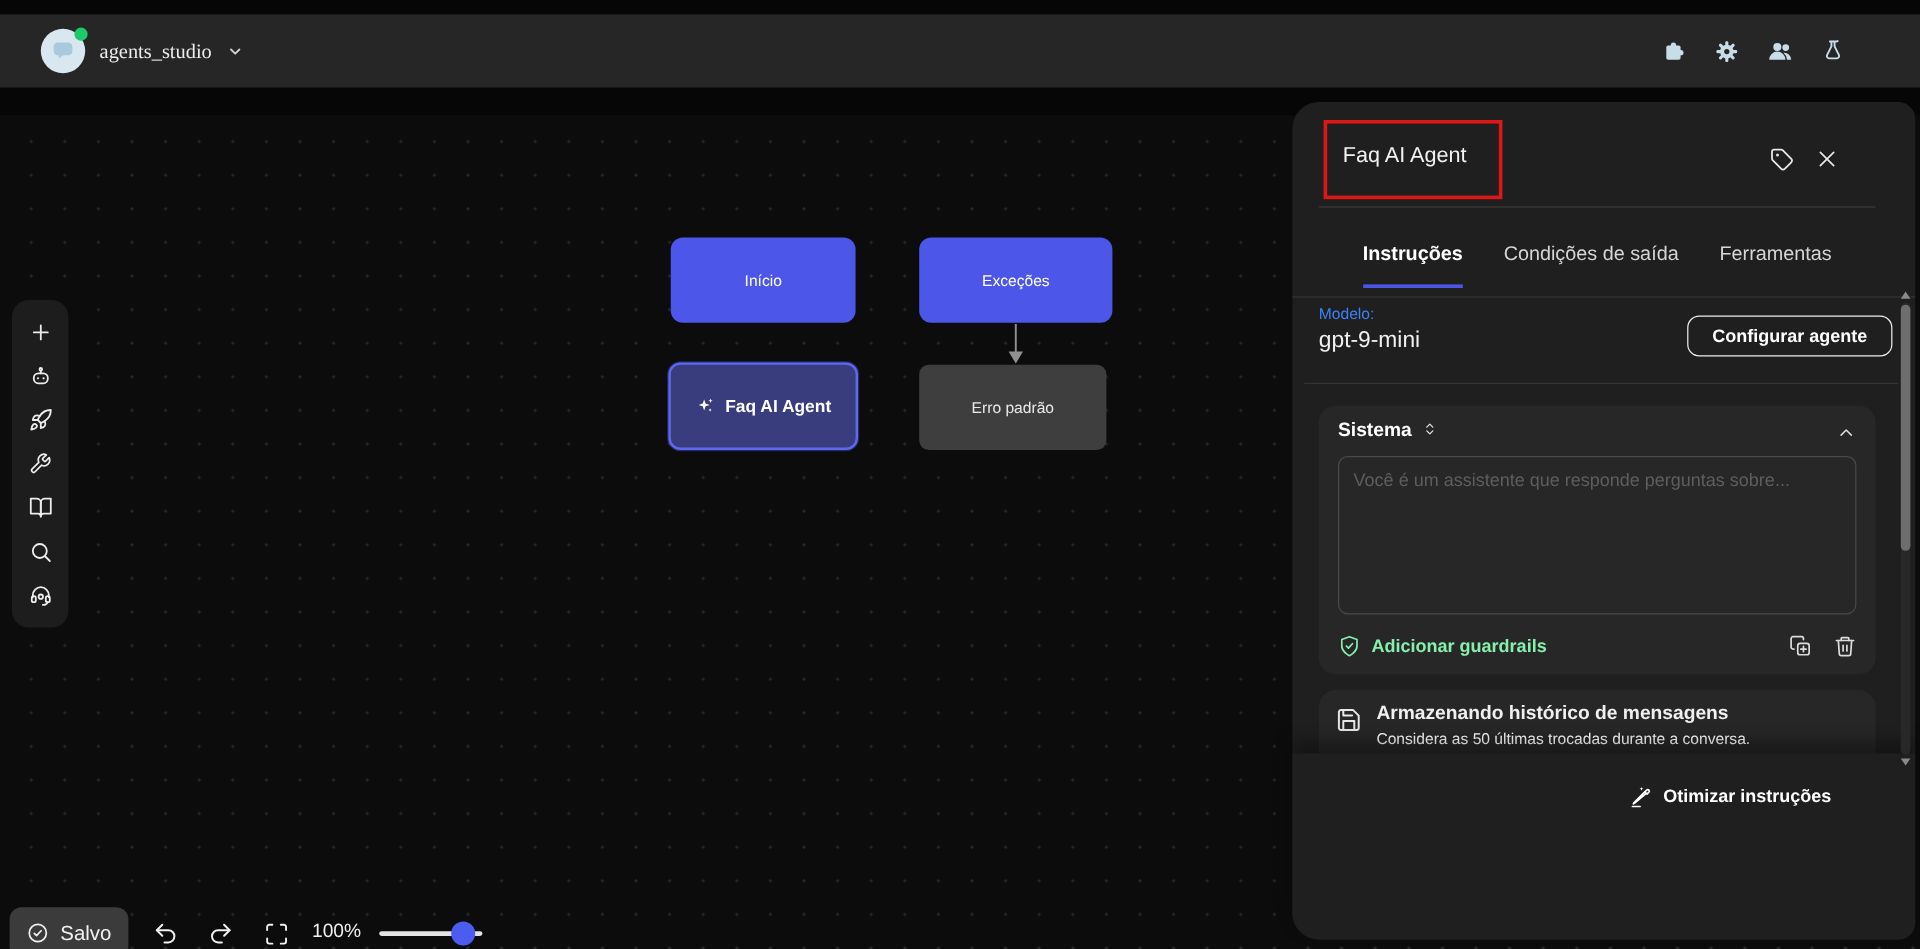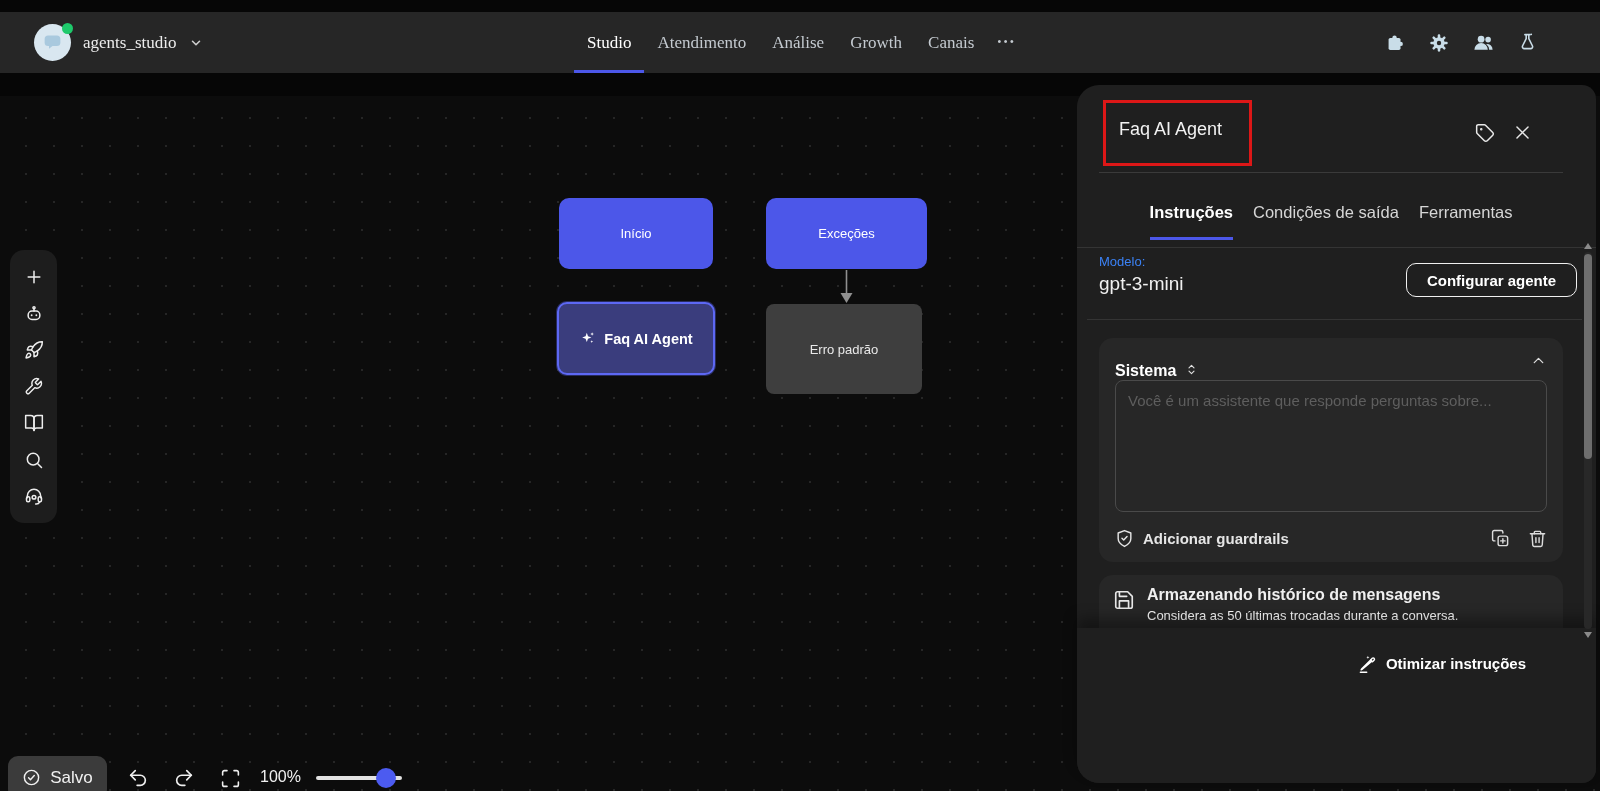--- a/index.html
+++ b/index.html
@@ -47,40 +47,40 @@
   .slider .thumb { position:absolute; left:60px; top:-8px; width:20px; height:20px; border-radius:50%; background:#4c5bf0; }
 
   
   .panel { position:absolute; left:1077px; top:85px; width:519px; height:698px; background:#1f1f1f;
     border-radius:22px 14px 14px 22px; }
   .panel-title { position:absolute; left:42px; top:34px; color:#f2f2f2; font-size:18px; }
   .red-box { position:absolute; left:26px; top:15px; width:149px; height:66px; border:3px solid #dd1717; z-index:5; pointer-events:none; }
   .panel-hicons { position:absolute; top:38px; right:64px; display:flex; gap:18px; color:#e8e8e8; }
   .panel-hicons .pic { display:flex; cursor:pointer; }
   .pdiv1 { position:absolute; left:22px; right:33px; top:87px; height:1px; background:#3a3a3a; }
-  .tabs { position:absolute; left:22px; right:33px; top:100px; height:55px; display:flex; justify-content:center; gap:20px;text-align:center; }
+  .tabs { position:absolute; left:22px; right:33px; top:100px; height:55px; display:flex; justify-content:center; gap:34px;text-align:center; }
   .tab { display:flex; align-items:center; color:#d6d6d6; font-size:16.5px; cursor:pointer; }
   .tab.active { color:#fff; font-weight:bold; border-bottom:3px solid #4c57e9; padding-top:3px; }
   .pdiv2 { position:absolute; left:0; right:0; top:162px; height:1px; background:#343434; }
 
   .model-label { position:absolute; left:22px; top:169px; color:#3b82f6; font-size:13px; }
   .model-value { position:absolute; left:22px; top:188px; color:#f0f0f0; font-size:19px; }
   .config-btn { position:absolute; left:329px; top:178px; width:171px; height:34px; border:1.5px solid #f0f0f0; border-radius:10px;
     background:transparent; color:#fff; font-size:15px; font-weight:bold; display:flex; align-items:center; justify-content:center; cursor:pointer; }
   .pdiv3 { position:absolute; left:10px; right:14px; top:234px; height:1px; background:#343434; }
 
   .sys-card { position:absolute; left:22px; top:253px; width:464px; height:224px; background:#272727; border-radius:14px; }
-  .sys-head { position:absolute; left:16px; top:24px; display:flex; align-items:flex-start; gap:8px; color:#fff; font-size:16px; font-weight:bold; }
+  .sys-head { position:absolute; left:16px; top:12px; display:flex; align-items:flex-start; gap:8px; color:#fff; font-size:16px; font-weight:bold; }
   .sys-sort { color:#e0e0e0; display:flex; }
   .sys-collapse { position:absolute; right:16px; top:14px; color:#ddd; display:flex; cursor:pointer; }
   .sys-textarea { position:absolute; left:16px; top:42px; width:432px; height:132px; background:transparent; border:1px solid #4a4a4a;
     border-radius:8px; padding:11px 12px; color:#ddd; font-size:15px; font-family:"Liberation Sans",sans-serif; resize:none; }
   .sys-textarea::placeholder { color:#5e5e5e; }
   .sys-foot { position:absolute; left:16px; right:16px; top:186px; height:28px; display:flex; align-items:center; }
-  .guardrails { display:flex; align-items:center; gap:9px; color:#e5e5e5; font-size:15px; font-weight:bold; cursor:pointer; }
+  .guardrails { display:flex; align-items:center; gap:9px; color:#86efac; font-size:15px; font-weight:bold; cursor:pointer; }
   .sys-actions { margin-left:auto; display:flex; gap:18px; color:#dcdcdc; }
   .sys-actions .pic { display:flex; cursor:pointer; }
 
   .hist-card { position:absolute; left:22px; top:490px; width:464px; height:82px; background:#272727; border-radius:14px; }
   .hist-icon { position:absolute; left:14px; top:14px; color:#e8e8e8; display:flex; }
   .hist-title { position:absolute; left:48px; top:11px; color:#f0f0f0; font-size:16px; font-weight:bold; }
   .hist-sub { position:absolute; left:48px; top:33px; color:#ffffff; font-size:13px; }
 
   .panel-footer { position:absolute; left:0; right:0; top:543px; bottom:0; background:#1f1f1f; border-radius:0 0 14px 22px;
     box-shadow:0 -10px 14px rgba(0,0,0,.35); }
@@ -113,28 +113,20 @@
         <span class="dot"></span>
       </div>
       <span class="brand-name">agents_studio</span>
       <span class="chev">
         <svg class="st" width="14" height="14" viewBox="0 0 16 16">
             <path d="M4 6l4 4 4-4"></path>
           </svg>
       </span>
     </div>
 
-    <div class="nav">
-      <div class="nav-item active">Studio</div>
-      <div class="nav-item">Atendimento</div>
-      <div class="nav-item">Análise</div>
-      <div class="nav-item">Growth</div>
-      <div class="nav-item">Canais</div>
-      <div class="nav-more">•••</div>
-    </div>
 
     <div class="top-icons">
       <span class="tic">
         <svg width="22" height="22" viewBox="0 0 24 24" fill="currentColor">
             <rect x="5" y="6.5" width="13" height="13" rx="1.8"></rect>
             <circle cx="11.5" cy="6.2" r="2.4"></circle>
             <circle cx="18.2" cy="13" r="2.4"></circle>
           </svg>
       </span>
       <span class="tic">
@@ -234,21 +226,21 @@
     <div class="node node-sel" style="left:557px;top:206px;width:158px;height:73px;">
       <span style="display:flex">
         <svg width="17" height="17" viewBox="0 0 24 24" fill="#fff">
             <path d="M11 4l1.7 4.8L17.5 10.5l-4.8 1.7L11 17l-1.7-4.8L4.5 10.5l4.8-1.7z"></path>
             <path d="M18.5 3l.7 1.9 1.9.7-1.9.7-.7 1.9-.7-1.9-1.9-.7 1.9-.7z"></path>
             <path d="M18 14.5l.55 1.45 1.45.55-1.45.55L18 18.5l-.55-1.45L16 16.5l1.45-.55z"></path>
           </svg>
       </span>
       <span>Faq AI Agent</span>
     </div>
-    <div class="node node-gray" style="left:766px;top:208px;width:156px;height:90px;">Erro padrão</div>
+    <div class="node node-gray" style="left:766px;top:208px;width:156px;height:71px;">Erro padrão</div>
 
     <div class="saved-pill">
       <span style="display:flex">
         <svg class="st" width="19" height="19" viewBox="0 0 24 24">
             <circle cx="12" cy="12" r="9"></circle>
             <path d="m8.3 12.4 2.4 2.4 4.8-5.2"></path>
           </svg>
       </span>
       <span>Salvo</span>
     </div>
@@ -297,21 +289,21 @@
     <div class="pdiv1"></div>
 
     <div class="tabs">
       <div class="tab active">Instruções</div>
       <div class="tab">Condições de saída</div>
       <div class="tab">Ferramentas</div>
     </div>
     <div class="pdiv2"></div>
 
     <div class="model-label">Modelo:</div>
-    <div class="model-value">gpt-3-mini</div>
+    <div class="model-value">gpt-9-mini</div>
     <button class="config-btn">Configurar agente</button>
     <div class="pdiv3"></div>
 
     <div class="sys-card">
       <div class="sys-head">
         <span>Sistema</span>
         <span class="sys-sort">
           <svg class="st" width="15" height="15" viewBox="0 0 24 24" stroke-width="2">
               <path d="m8 9.5 4-4 4 4"></path>
               <path d="m8 14.5 4 4 4-4"></path>

